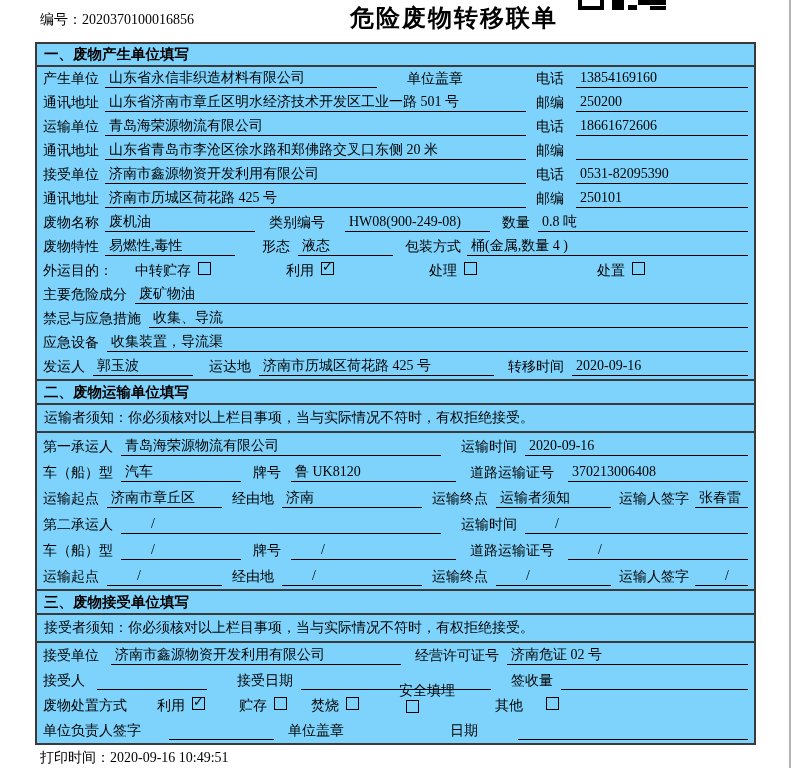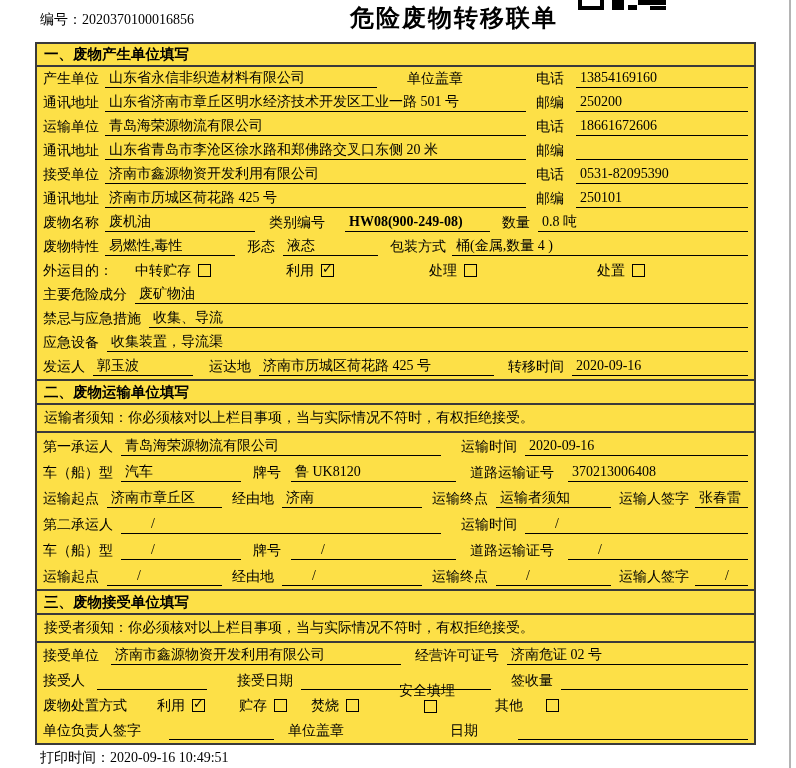--- a/index.html
+++ b/index.html
@@ -9,34 +9,34 @@
     font-family:"Liberation Serif","DejaVu Serif",serif;
     font-size:14px; color:#000; overflow:hidden;
   }
   .page-edge { position:absolute; left:789px; top:0; width:2px; height:768px; background:#b4b4b4; }
   .doc-number { position:absolute; left:40px; top:11px; white-space:nowrap; }
   .doc-title { position:absolute; left:112px; right:0; top:2px; text-align:center;
     font-size:24px; font-weight:bold; letter-spacing:2px; }
   .qr { position:absolute; left:578px; top:0; width:88px; height:10px; }
   .qr div { position:absolute; background:#000; }
   .qr .q-outline { background:transparent; border:4px solid #000; border-top:none; left:0; top:0; width:26px; height:10px; }
-  .form-table { position:absolute; left:35px; top:42px; width:721px; border:2px solid #3a3a3a; background:#fde047; }
+  .form-table { position:absolute; left:35px; top:42px; width:721px; border:2px solid #3a3a3a; background:#7dd3fc; }
   .sec-header { height:23px; display:flex; align-items:center; padding-left:7px;
     font-weight:bold; font-size:14.5px; border-bottom:2px solid #3a3a3a; }
   .sec-header.mid { height:26px; border-top:2px solid #3a3a3a; }
   .notice-row { height:28px; display:flex; align-items:center; padding-left:7px;
     border-bottom:2px solid #3a3a3a; }
   .row { display:flex; align-items:flex-end; padding:0 6px 3px 6px; }
   .r24 { height:24px; } .r25 { height:25px; } .r26 { height:26px; }
   .lbl { white-space:nowrap; flex:none; }
   .u { border-bottom:1.5px solid #000; min-height:18px; padding:0 4px; white-space:nowrap;
     overflow:hidden; flex:none; }
   .grow { flex:1 1 auto; }
   .slash { padding-left:30px; }
-  .opt { white-space:nowrap; display:flex; align-items:center; flex:none; }
+  .opt { white-space:nowrap; display:flex; align-items:flex-start; flex:none; }
   .cb { display:inline-block; width:13px; height:13px; border:1.5px solid #000;
     margin-left:7px; position:relative; flex:none; margin-bottom:2px; }
   .cb.checked::after { content:"✓"; position:absolute; left:0px; top:-4px;
     font-size:13px; font-weight:bold; font-family:"DejaVu Sans",sans-serif; }
   .footer-print { position:absolute; left:40px; top:749px; white-space:nowrap; }
 </style>
 </head>
 <body>
 
 <div class="page">
@@ -99,29 +99,29 @@
       <span class="lbl" style="width:56px; margin-right:6px;">通讯地址</span>
       <span class="u grow" style="margin-right:10px;">济南市历城区荷花路 425 号</span>
       <span class="lbl" style="width:34px; margin-right:6px;">邮编</span>
       <span class="u" style="width:172px;">250101</span>
     </div>
 
     <div class="row r24">
       <span class="lbl" style="width:56px; margin-right:6px;">废物名称</span>
       <span class="u" style="width:150px;">废机油</span>
       <span class="lbl" style="width:70px; margin-left:14px; margin-right:6px;">类别编号</span>
-      <span class="u" style="width:145px;font-weight:bold;">HW08(900-249-08)</span>
+      <span class="u" style="width:145px;">HW08(900-249-08)</span>
       <span class="lbl" style="width:30px; margin-left:12px; margin-right:6px;">数量</span>
       <span class="u grow">0.8 吨</span>
     </div>
 
     <div class="row r24">
       <span class="lbl" style="width:56px; margin-right:6px;">废物特性</span>
       <span class="u" style="width:130px;">易燃性,毒性</span>
-      <span class="lbl" style="width:30px; margin-left:12px; margin-right:6px;font-family:Liberation Serif, serif;">形态</span>
+      <span class="lbl" style="width:30px; margin-left:27px; margin-right:6px;font-family:Liberation Serif, serif;">形态</span>
       <span class="u" style="width:95px;">液态</span>
       <span class="lbl" style="width:56px; margin-left:12px; margin-right:6px;">包装方式</span>
       <span class="u grow">桶(金属,数量 4 )</span>
     </div>
 
     <div class="row r24">
       <span class="lbl" style="width:80px;">外运目的：</span>
       <span class="opt" style="margin-left:12px;">
         <span>中转贮存</span>
         <span class="cb"></span>

